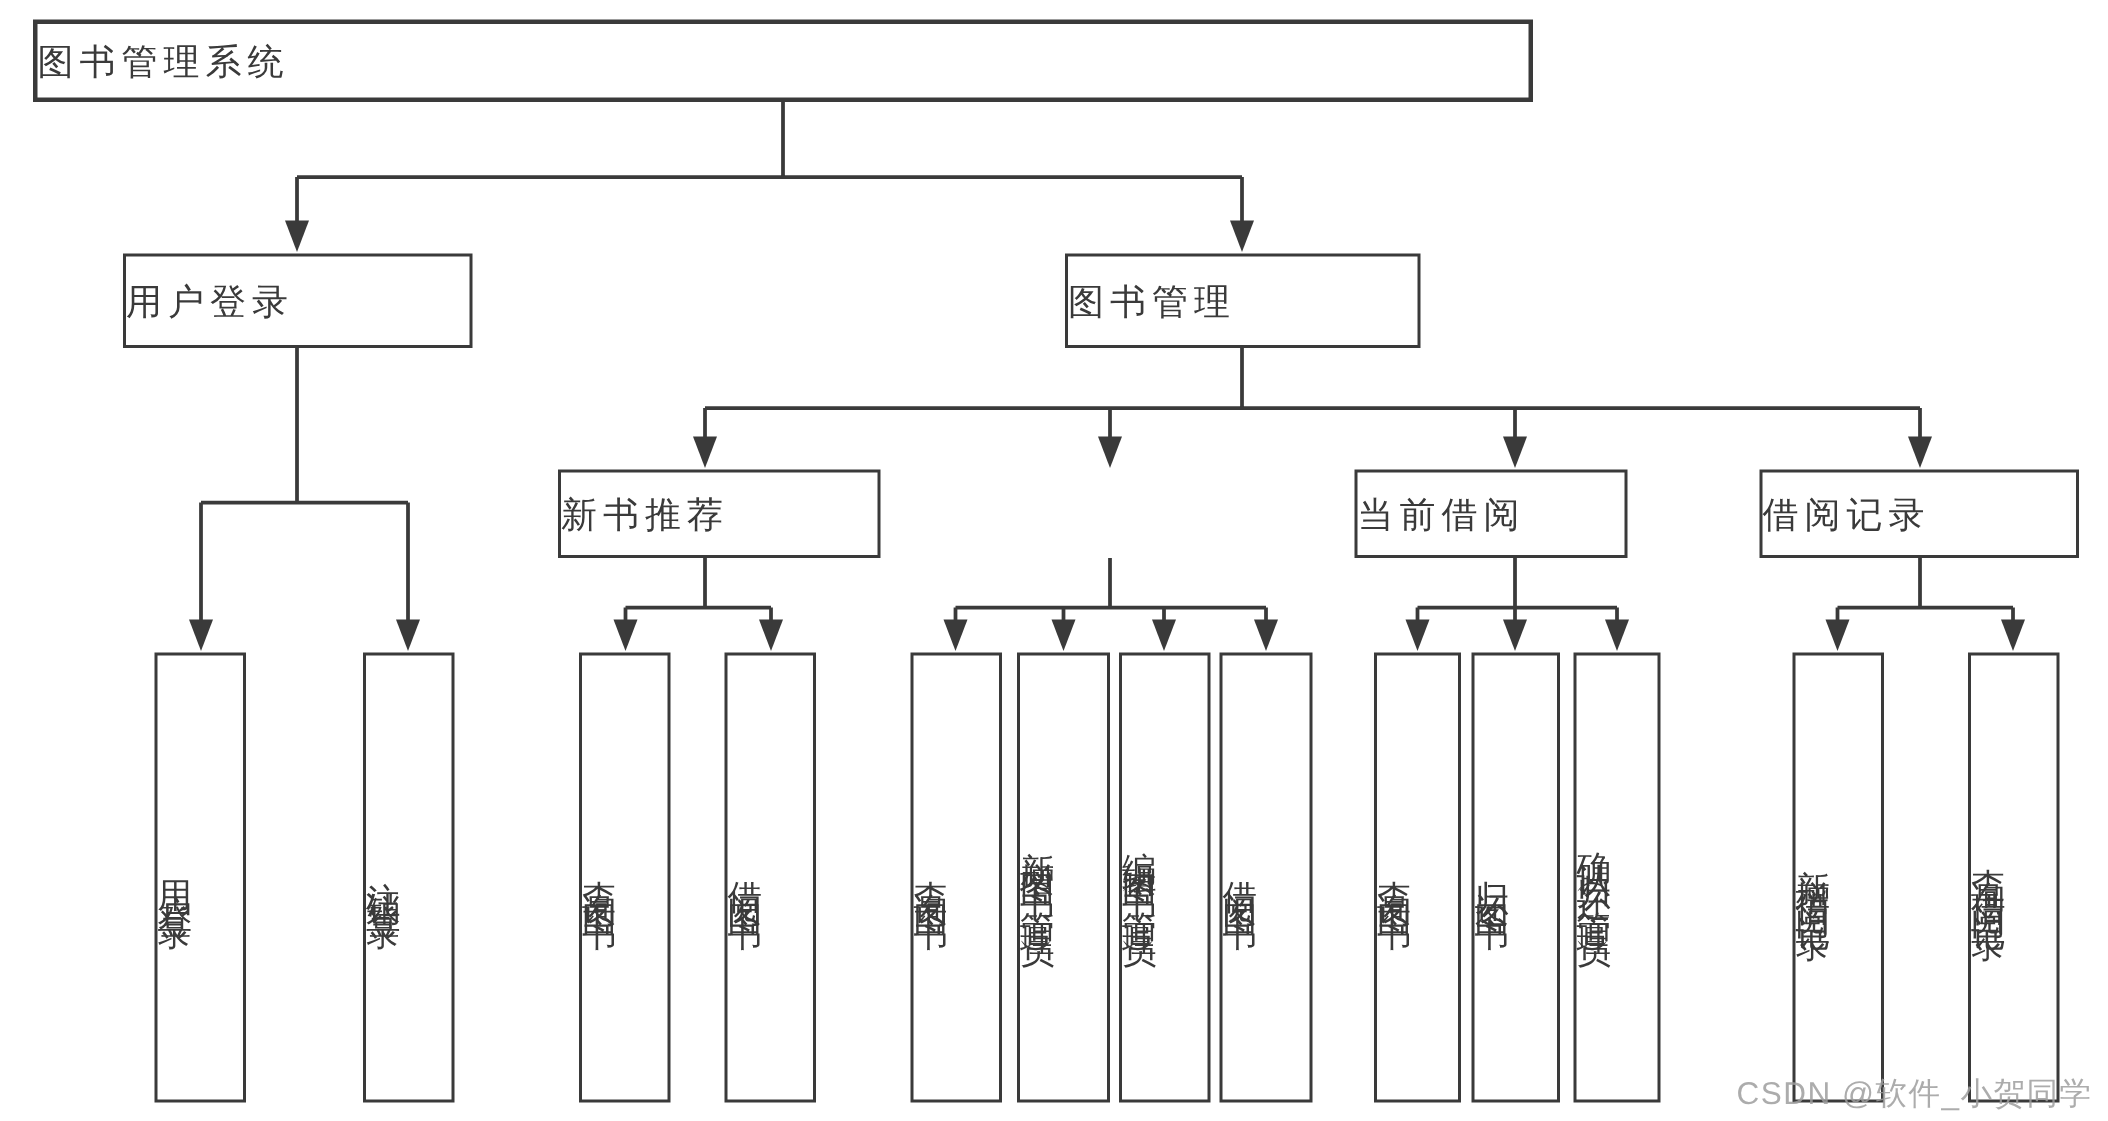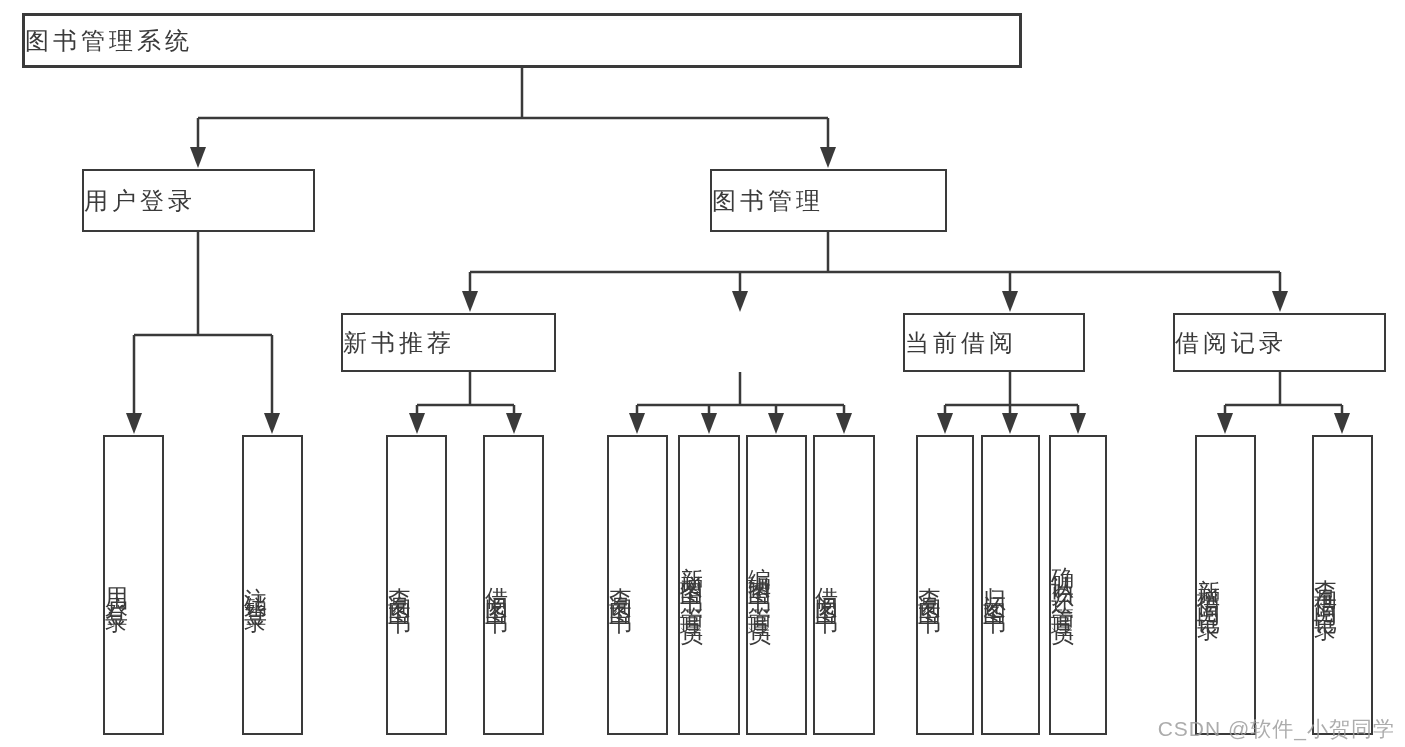--- a/index.html
+++ b/index.html
@@ -103,21 +103,21 @@
     <span class="hlabel">图书管理系统</span>
   </div>
 
   <div class="box" style="left:82px; top:169px; width:233px; height:63px;">
     <span class="hlabel">用户登录</span>
   </div>
   <div class="box" style="left:710px; top:169px; width:237px; height:63px;">
     <span class="hlabel">图书管理</span>
   </div>
 
-  <div class="box" style="left:341px; top:313px; width:215px; height:59px;">
+  <div class="box" style="left:372px; top:313px; width:215px; height:59px;">
     <span class="hlabel">新书推荐</span>
   </div>
   <div class="box" style="left:903px; top:313px; width:182px; height:59px;">
     <span class="hlabel">当前借阅</span>
   </div>
   <div class="box" style="left:1173px; top:313px; width:213px; height:59px;">
     <span class="hlabel">借阅记录</span>
   </div>
 
   <div class="box leaf" style="left:103px; top:435px; width:61px; height:300px;">

